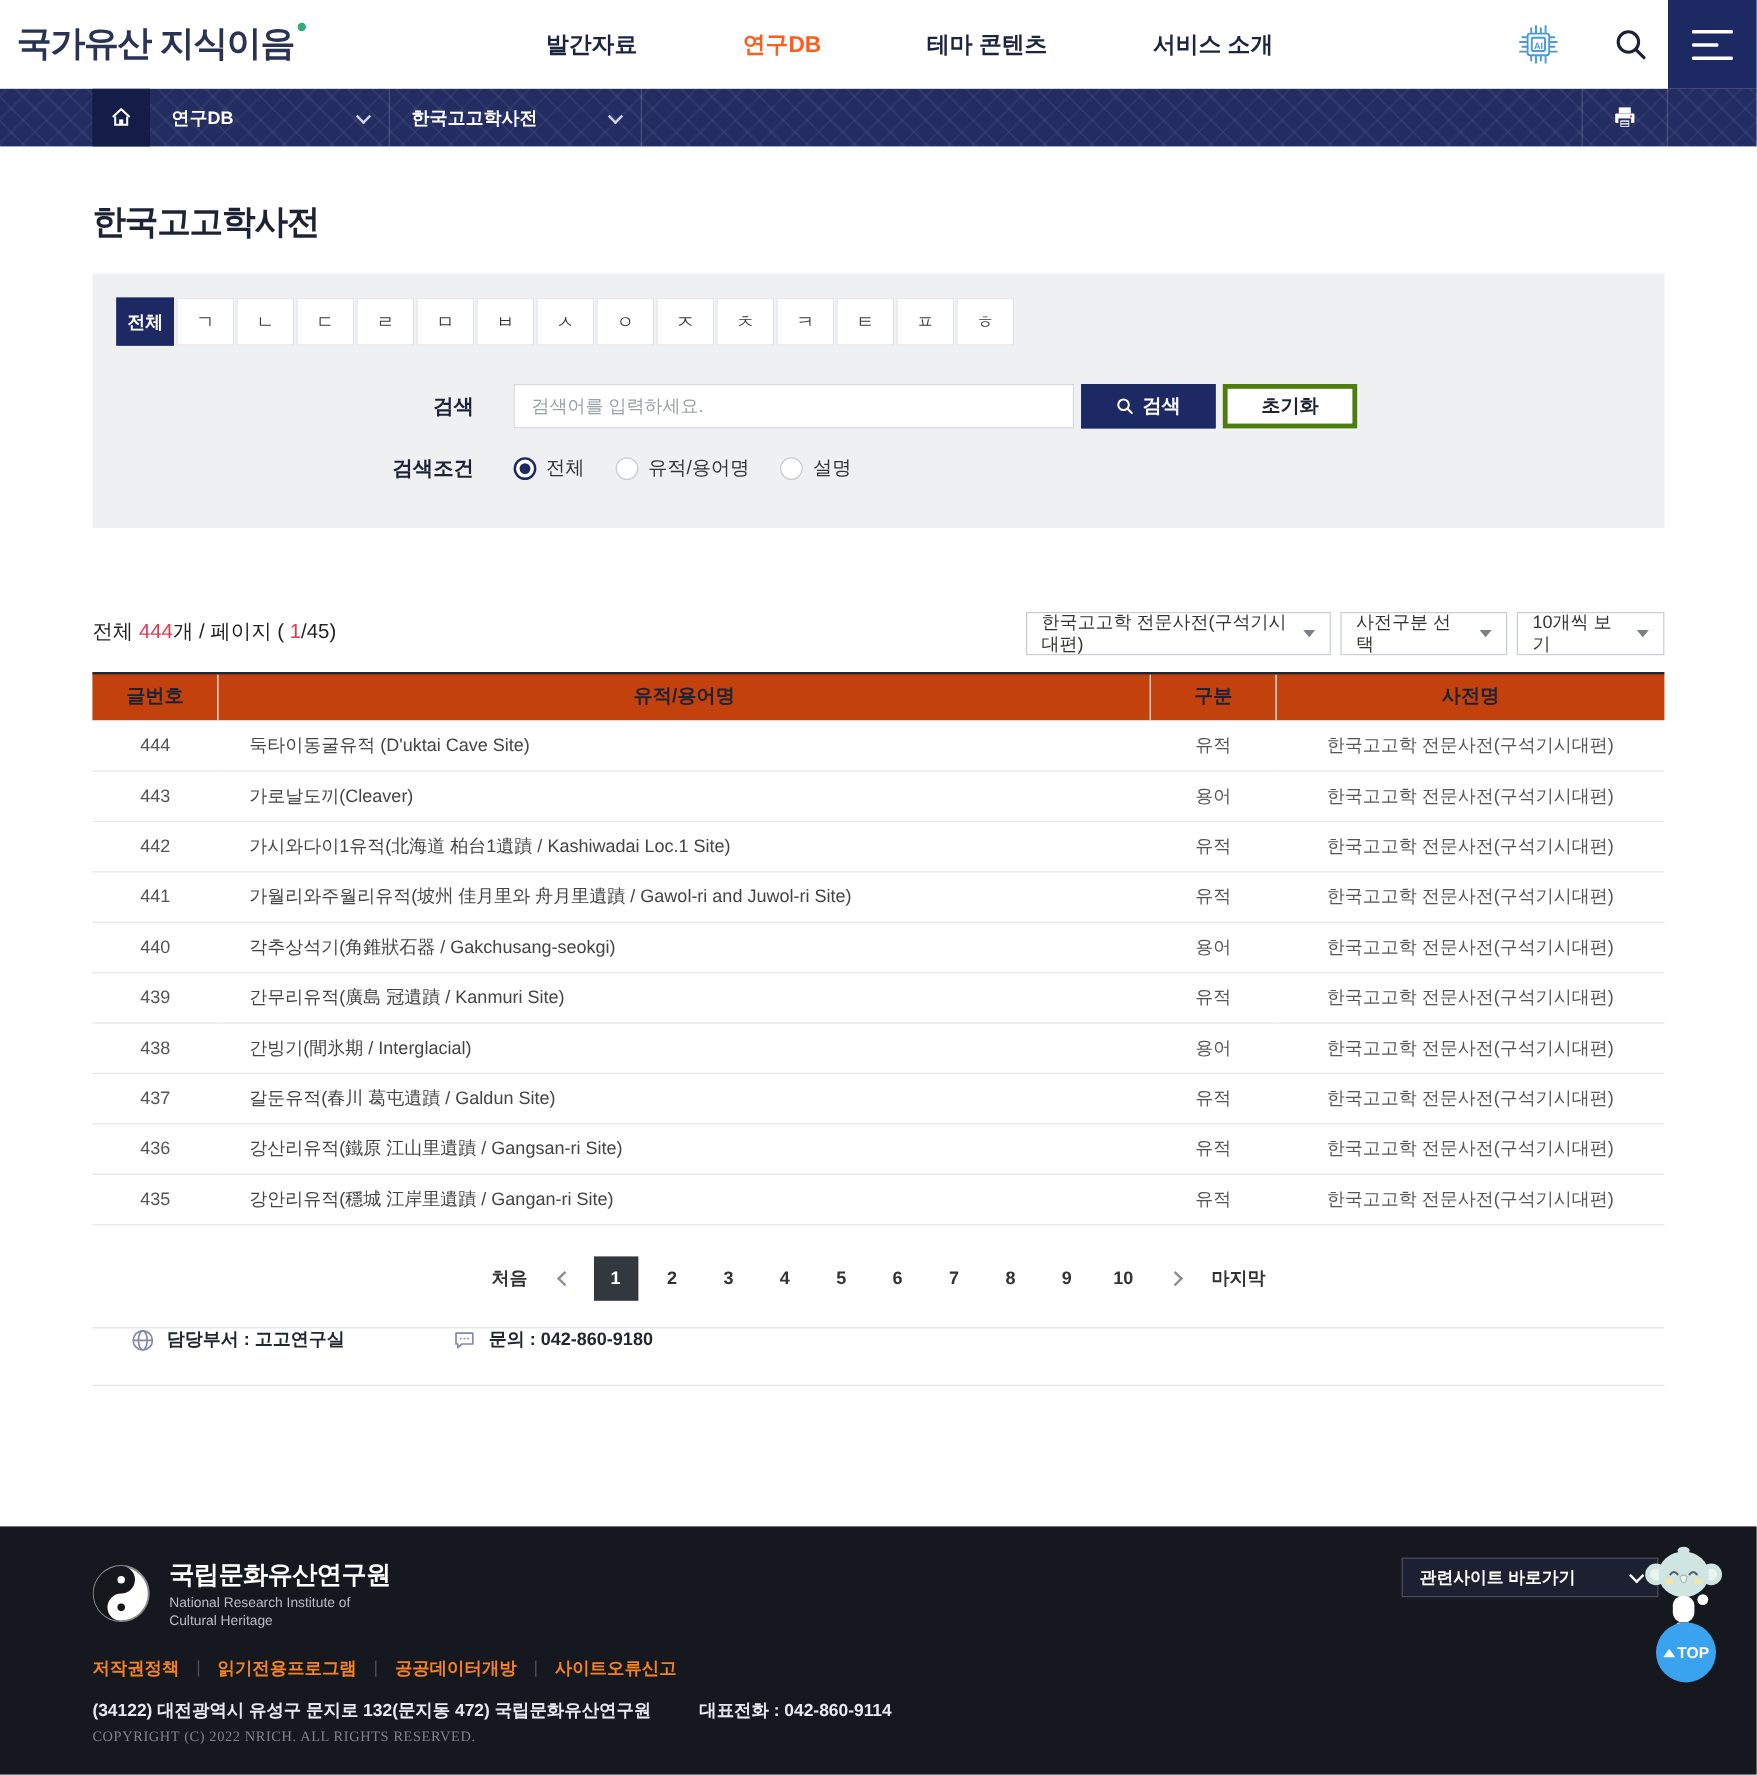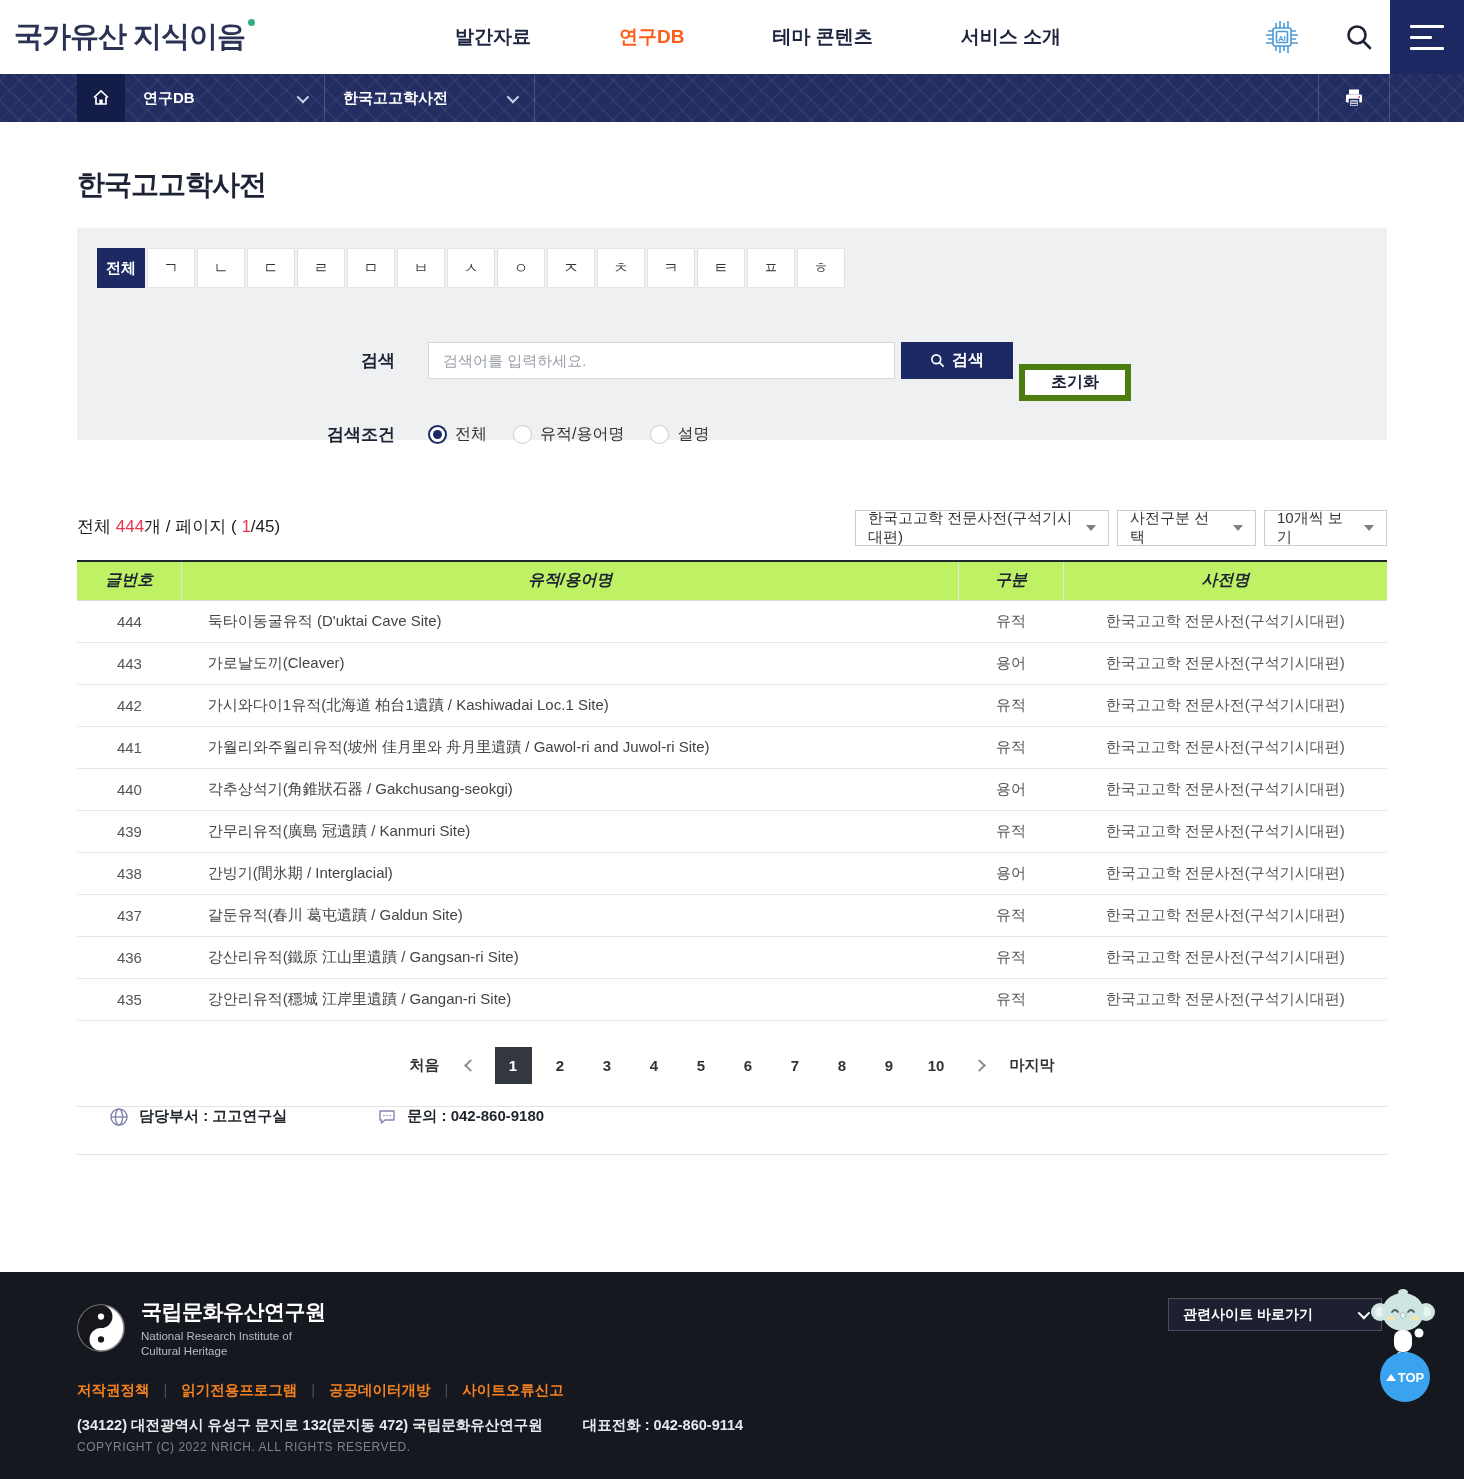--- a/index.html
+++ b/index.html
@@ -44,43 +44,43 @@
     display:flex; align-items:center; justify-content:center; cursor:pointer; font-family:inherit;}
   .cons-btn.active{ background:#1c2963; color:#fff; border-color:#1c2963; font-weight:bold;}
   .search-form{ margin-top:32px;}
   .form-row{ display:flex; align-items:center; margin-left:178px; }
   .form-label{ width:120px; text-align:right; font-size:17px; font-weight:bold; color:#1d2334; margin-right:33px;}
   .search-input{ width:467px; height:37px; border:1px solid #d6d8dc; background:#fff; padding:0 14px; font-size:15px;
     color:#6d28d9; font-family:inherit;}
   .search-input::placeholder{ color:#9aa0a8;}
   .btn-search{ width:112px; height:37px; margin-left:6px; background:#1c2963; color:#fff; border:1px solid #1c2963;
     font-size:16px; font-weight:bold; cursor:pointer; display:inline-flex; align-items:center; justify-content:center; gap:7px; font-family:inherit;}
-  .btn-reset{ width:112px; height:37px; margin-left:6px; background:#fff; color:#1d2334; border:6px solid #4d7c0f;
-    font-size:16px; font-weight:bold; cursor:pointer; font-family:inherit;margin-top:44px;}
+  .btn-reset{ width:112px; height:37px; margin-left:6px; background:#fff; color:#1d2334; border:4px solid #4d7c0f;
+    font-size:16px; font-weight:bold; cursor:pointer; font-family:inherit;}
   .cond-row{ margin-top:22px;}
   .radio-group{ display:flex; align-items:center; gap:26px;}
   .radio-opt{ display:flex; align-items:center; gap:8px; font-size:16px; color:#333; cursor:pointer;}
   .radio-circle{ width:19px; height:19px; border-radius:50%; border:1px solid #c9ccd2; background:#fff; position:relative;}
   .radio-opt.selected .radio-circle{ border:2px solid #1c2963;}
   .radio-opt.selected .radio-circle::after{ content:""; position:absolute; inset:3px; border-radius:50%; background:#1c2963;}
   
   .list-bar{ margin-top:70px; display:flex; align-items:flex-end; justify-content:space-between;}
   .list-info{ font-size:17px; color:#222; padding-bottom:8px;}
   .list-info b{ font-weight:normal;}
   .red{ color:#e8364f;}
   .select-group{ display:flex; gap:8px;}
   .fake-select{ height:36px; border:1px solid #c9ccd2; background:#fff; display:flex; align-items:center;
     justify-content:space-between; padding:0 12px; font-size:15px; color:#333; cursor:pointer;}
   .fake-select .arrow{ width:0; height:0; border-left:5px solid transparent; border-right:5px solid transparent;
     border-top:6px solid #7a7f88; margin-left:12px;}
   .sel-w1{ width:254px;} .sel-w2{ width:139px;} .sel-w3{ width:123px;}
   
   .data-table{ width:100%; border-collapse:collapse; margin-top:14px; border-top:2px solid #22262e;}
-  .data-table th{ background:#bef264; height:39px; font-size:16px; font-weight:bold; color:#1d2334;
-    border-bottom:1px solid #d9dbe0; border-left:1px solid #e3e4e8;font-style:italic;}
+  .data-table th{ background:#c2410c; height:39px; font-size:16px; font-weight:bold; color:#1d2334;
+    border-bottom:1px solid #d9dbe0; border-left:1px solid #e3e4e8;}
   .data-table th:first-child{ border-left:none;}
   .data-table td{ height:42px; font-size:15px; color:#555; border-bottom:1px solid #e6e7ea; text-align:center;}
   .data-table td.name{ text-align:left; padding-left:26px; color:#444; cursor:pointer;}
   
   .pagination{ margin-top:26px; display:flex; align-items:center; justify-content:center; gap:10px;}
   .page-text{ font-size:15px; font-weight:bold; color:#333; cursor:pointer; padding:0 6px;}
   .page-arrow{ width:9px; height:9px; border-left:2px solid #8a8f98; border-bottom:2px solid #8a8f98; cursor:pointer;}
   .page-arrow.prev{ transform:rotate(45deg); margin:0 10px;}
   .page-arrow.next{ transform:rotate(-135deg); margin:0 10px;}
   .page-num{ min-width:37px; height:37px; display:flex; align-items:center; justify-content:center;
@@ -93,21 +93,21 @@
   
   .footer{ position:absolute; left:0; bottom:0; width:100%; height:207px; background:#16181f; color:#fff; padding:26px 77px 0;}
   .f-logo-row{ display:flex; align-items:center; gap:16px;}
   .f-org .kr{ font-size:21px; font-weight:bold; letter-spacing:-0.5px;}
   .f-org .en{ font-size:11.5px; color:#b9bcc4; line-height:1.3; margin-top:3px;}
   .f-links{ display:flex; align-items:center; margin-top:22px; font-size:14.5px; font-weight:bold;}
   .f-links a{ color:#f5821f; text-decoration:none; cursor:pointer;}
   .f-links .sep{ color:#4a4d58; margin:0 14px; font-weight:normal;}
   .f-addr{ margin-top:16px; font-size:14.5px; font-weight:bold; color:#e8e9ee;}
   .f-addr .tel{ margin-left:40px;}
-  .f-copy{ margin-top:5px; font-size:12px; color:#7e828e; letter-spacing:0.5px;}
+  .f-copy{ margin-top:5px; font-size:12px; color:#7e828e; letter-spacing:0.5px;font-family:Liberation Serif, serif;}
   .f-related{ position:absolute; right:82px; top:26px; width:214px; height:33px; border:1px solid #4a4d5c; background:#1d2030;
     display:flex; align-items:center; justify-content:space-between; padding:0 14px; cursor:pointer;}
   .f-related span{ font-size:14px; font-weight:bold; color:#fff;}
   .f-related .chev{ border-color:#fff;}
   .mascot{ position:absolute; right:28px; top:14px;}
   .top-btn{ position:absolute; right:34px; top:80px; width:50px; height:50px; border-radius:50%; background:#3aa3ef;
     border:none; color:#fff; cursor:pointer; display:flex; flex-direction:row; align-items:center; justify-content:center; gap:2px;}
   .top-btn .tri{ width:0; height:0; border-left:5px solid transparent; border-right:5px solid transparent; border-bottom:7px solid #fff;}
   .top-btn .txt{ font-size:13px; font-weight:bold; font-family:inherit;}
 </style>

